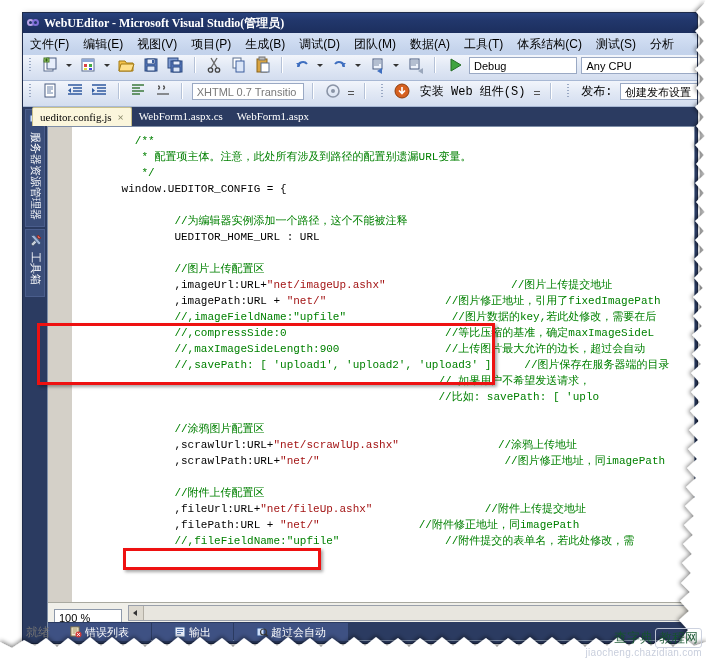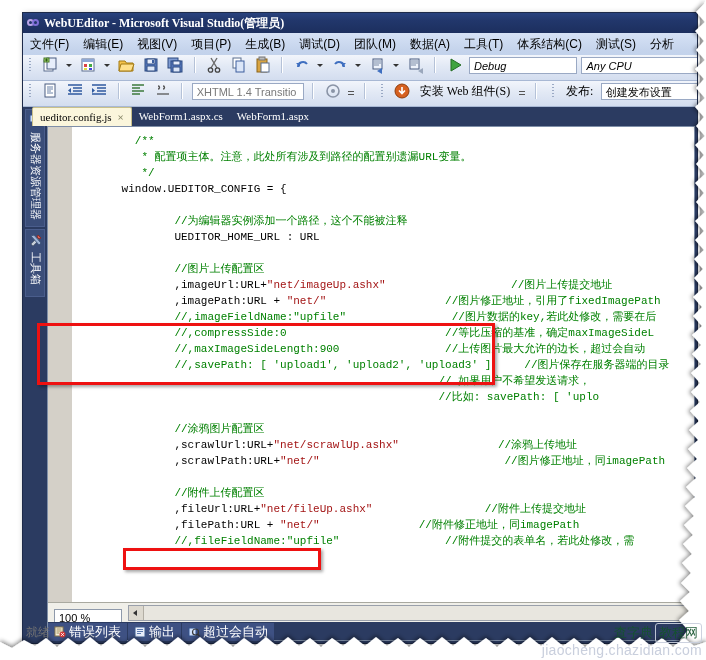--- a/index.html
+++ b/index.html
@@ -24,36 +24,36 @@
   .menubar{position:absolute;left:0;top:20px;width:100%;height:35px;
            background:linear-gradient(to bottom,#d6e2f5 0%,#c5d4ec 50%,#bccdea 100%);
            border-bottom:1px solid #9fb3d4;box-sizing:border-box;white-space:nowrap;overflow:hidden;}
   .menuitem{display:inline-block;font-size:12px;color:#000;line-height:22px;padding:0 7px;
             font-family:"Liberation Sans",sans-serif;}
 
   
   .toolrow{position:absolute;left:0;width:100%;height:26px;
            background:linear-gradient(to bottom,#f2f5fb 0%,#e2e9f5 45%,#d3ddef 100%);
            border-bottom:1px solid #a8b8d4;box-sizing:border-box;white-space:nowrap;overflow:hidden;}
-  .toolrow.r1{top:42px;font-style:italic;}
+  .toolrow.r1{top:42px;}
   .toolrow.r2{top:68px;}
   .grip{display:inline-block;width:7px;height:18px;vertical-align:middle;margin:0 2px 0 4px;position:relative;}
   .grip:before{content:"";position:absolute;left:2px;top:2px;width:2px;height:14px;
                background:repeating-linear-gradient(to bottom,#9aa9c4 0 1px,transparent 1px 3px);}
   .tbtn{display:inline-block;width:20px;height:20px;vertical-align:middle;position:relative;margin:0 0px;}
   .tsep{display:inline-block;width:1px;height:16px;background:#b5c2d8;vertical-align:middle;margin:0 4px;
         border-right:1px solid #fff;}
   .arrowdn{display:inline-block;width:9px;height:18px;vertical-align:middle;position:relative;}
   .arrowdn:after{content:"";position:absolute;left:1px;top:8px;border-left:3px solid transparent;
                  border-right:3px solid transparent;border-top:3px solid #333;}
   .combo{display:inline-block;height:17px;background:#fff;border:1px solid #9aa9c4;vertical-align:middle;
          font-size:11px;font-family:"Liberation Sans",sans-serif;line-height:17px;padding-left:4px;
          box-sizing:border-box;position:relative;color:#000;overflow:hidden;text-overflow:ellipsis;white-space:nowrap;}
   .tlabel{display:inline-block;font-size:12px;color:#000;vertical-align:middle;padding:0 3px;
-          font-family:Liberation Serif, serif;}
+          font-family:Liberation Mono, monospace;}
   .dblgrip{display:inline-block;width:9px;height:18px;vertical-align:middle;position:relative;}
   .dblgrip:after{content:"";position:absolute;left:1px;top:9px;width:6px;height:1px;background:#555;
                  box-shadow:0 3px 0 #555;}
 
   
   .docarea{position:absolute;left:0;top:94px;width:100%;bottom:0;background:#2b3b61;}
 
   
   .dockstrip{position:absolute;left:2px;top:0;width:20px;bottom:0;background:#2b3b61;}
   .dockbtn{position:absolute;left:0;width:20px;background:#3a4d79;border:1px solid #4a5d8c;
@@ -88,35 +88,35 @@
              box-sizing:border-box;position:relative;vertical-align:top;
              font-family:"Liberation Sans",sans-serif;}
   .hscroll{position:absolute;left:80px;right:0;top:2px;height:16px;background:#e8e6df;border:1px solid #9aa0ab;
            box-sizing:border-box;}
   .hscroll .lbtn{position:absolute;left:0;top:0;width:14px;height:100%;background:#ddd9cf;border-right:1px solid #b2aea4;}
   .hscroll .lbtn:after{content:"";position:absolute;left:4px;top:4px;border-top:3px solid transparent;
                        border-bottom:3px solid transparent;border-right:4px solid #333;}
 
   
   .outtabs{position:absolute;left:0;right:0;bottom:0;height:18px;background:#2b3b61;white-space:nowrap;}
-  .outtab{display:inline-block;height:18px;line-height:18px;font-size:13px;color:#fff;padding:0 6px;
+  .outtab{display:inline-block;height:18px;line-height:18px;font-size:11px;color:#fff;padding:0 22px;
           background:#3e5183;margin-right:1px;font-family:"Liberation Sans",sans-serif;}
   .otico{display:inline-block;width:12px;height:12px;vertical-align:-2px;margin-right:3px;position:relative;}
   .statustext{position:absolute;left:26px;top:624px;font-size:12px;color:#737373;
               font-family:"Liberation Sans",sans-serif;z-index:40;}
 
   
   .torn-right{position:absolute;top:0;right:0;width:40px;height:660px;z-index:30;pointer-events:none;}
   .torn-bottom{position:absolute;left:0;bottom:0;width:706px;height:44px;z-index:30;pointer-events:none;}
 
   
   .wm{position:absolute;right:4px;bottom:2px;z-index:50;text-align:right;}
   .wm .wmrow{font-size:13px;color:#14532d;font-family:"Liberation Sans",sans-serif;white-space:nowrap;opacity:.92;}
   .wm .wmbox{display:inline-block;border:1px solid #c9cfdd;border-radius:3px;padding:0 3px;margin-left:2px;}
-  .wm .wmurl{font-size:14px;color:#c9cfdd;letter-spacing:.3px;margin-top:-1px;}
+  .wm .wmurl{font-size:10px;color:#c9cfdd;letter-spacing:.3px;margin-top:-1px;}
 
   
   .pageshadow{position:absolute;left:22px;top:12px;width:678px;height:634px;box-shadow:2px 2px 6px rgba(0,0,0,.35);}
 
   
   .redbox{position:absolute;border:3px solid #ee1111;z-index:25;box-sizing:border-box;
           box-shadow:2px 2px 3px rgba(0,0,0,.35);}
 </style>
 </head>
 <body>
@@ -267,21 +267,21 @@
             <path d="M4 4h12M4 7h8M4 10h12M4 13h8" stroke="#3c7a3c" stroke-width="1.5"></path>
           </svg>
       </span>
       <span class="tbtn">
         <svg width="20" height="20" viewBox="0 0 20 20">
             <path d="M5 5c2 0 2 3 0 3M10 5c2 0 2 3 0 3" stroke="#555" stroke-width="1.4" fill="none"></path>
             <path d="M4 13h12" stroke="#555" stroke-width="1.3"></path>
           </svg>
       </span>
       <span class="tsep"></span>
-      <span class="combo" style="width:112px;color:#7a7a7a;">XHTML 1.4 Transitio</span>
+      <span class="combo" style="width:112px;color:#7a7a7a;">XHTML 0.7 Transitio</span>
       <span class="tsep"></span>
       <span class="tbtn">
         <svg width="20" height="20" viewBox="0 0 20 20">
             <circle cx="10" cy="10" r="6" fill="none" stroke="#8a94a6" stroke-width="1.6"></circle>
             <circle cx="10" cy="10" r="2" fill="#8a94a6"></circle>
           </svg>
       </span>
       <span class="dblgrip"></span>
       <span class="tsep"></span>
       <span class="grip"></span>

